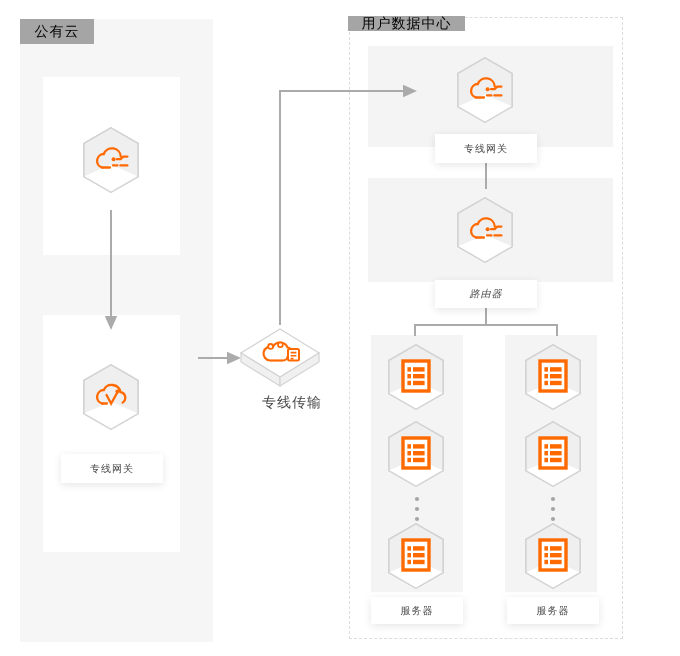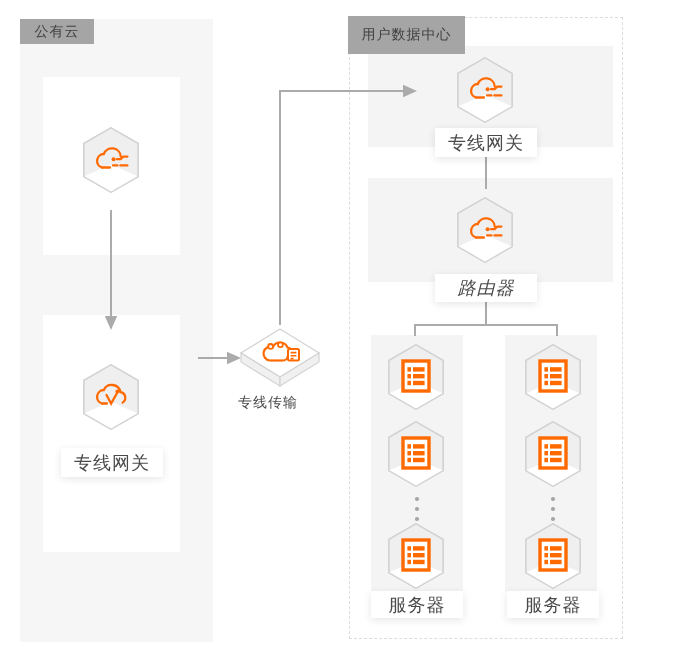--- a/index.html
+++ b/index.html
@@ -9,31 +9,31 @@
     overflow:hidden;
   }
   .abs{position:absolute;}
   
   .panel{background:#F6F6F7;z-index:1;}
   .dashed-zone{background:#FFFFFF;border:1px dashed #DCDCDC;z-index:0;}
   .inner-box{background:#F4F4F5;z-index:1;}
   .white-box{background:#FFFFFF;z-index:1;}
   
   .zone-label{
-    background:#A5A5A5;color:#404040;font-size:14px;letter-spacing:1px;
+    background:#A5A5A5;color:#000000;font-size:14px;letter-spacing:1px;
     display:flex;align-items:center;justify-content:center;z-index:3;
   }
   
   .node-label{
-    background:#FFFFFF;color:#4A4A4A;font-size:18px;letter-spacing:1px;
+    background:#FFFFFF;color:#4A4A4A;font-size:10px;letter-spacing:1px;
     display:flex;align-items:center;justify-content:center;
-    box-shadow:0 2px 8px rgba(0,0,0,0.10);z-index:3;
+    box-shadow:0 2px 8px rgba(0,0,0,0.10);z-index:3;margin-top:6px;
   }
   .float-label{
-    color:#4A4A4A;font-size:14px;letter-spacing:1px;text-align:left;z-index:3;
+    color:#4A4A4A;font-size:14px;letter-spacing:1px;text-align:right;z-index:3;
   }
   .hexnode{z-index:3;}
   .slab{z-index:3;}
   .connectors{position:absolute;left:0;top:0;z-index:2;}
   svg{display:block;}
 </style>
 </head>
 <body>
 
 <div class="stage">
@@ -115,21 +115,21 @@
       <circle cx="417" cy="499" r="2.1"></circle>
         <circle cx="417" cy="509" r="2.1"></circle>
         <circle cx="417" cy="519" r="2.1"></circle>
       <circle cx="553" cy="499" r="2.1"></circle>
         <circle cx="553" cy="509" r="2.1"></circle>
         <circle cx="553" cy="519" r="2.1"></circle>
     </g>
   </svg>
 
   <div class="abs zone-label" style="left:20px;top:19px;width:74px;height:25px;">公有云</div>
-  <div class="abs zone-label" style="left:348px;top:16px;width:117px;height:38px;">用户数据中心</div>
+  <div class="abs zone-label" style="left:348px;top:16px;width:117px;height:15px;">用户数据中心</div>
 
   <div class="abs hexnode" style="left:82px;top:127px;">
     <svg width="58" height="66">
       <use href="#hex"></use>
         <use href="#ic-cloudnet" x="11" y="19" width="36" height="28"></use>
     </svg>
   </div>
   <div class="abs hexnode" style="left:82px;top:364px;">
     <svg width="58" height="66">
       <use href="#hex"></use>

